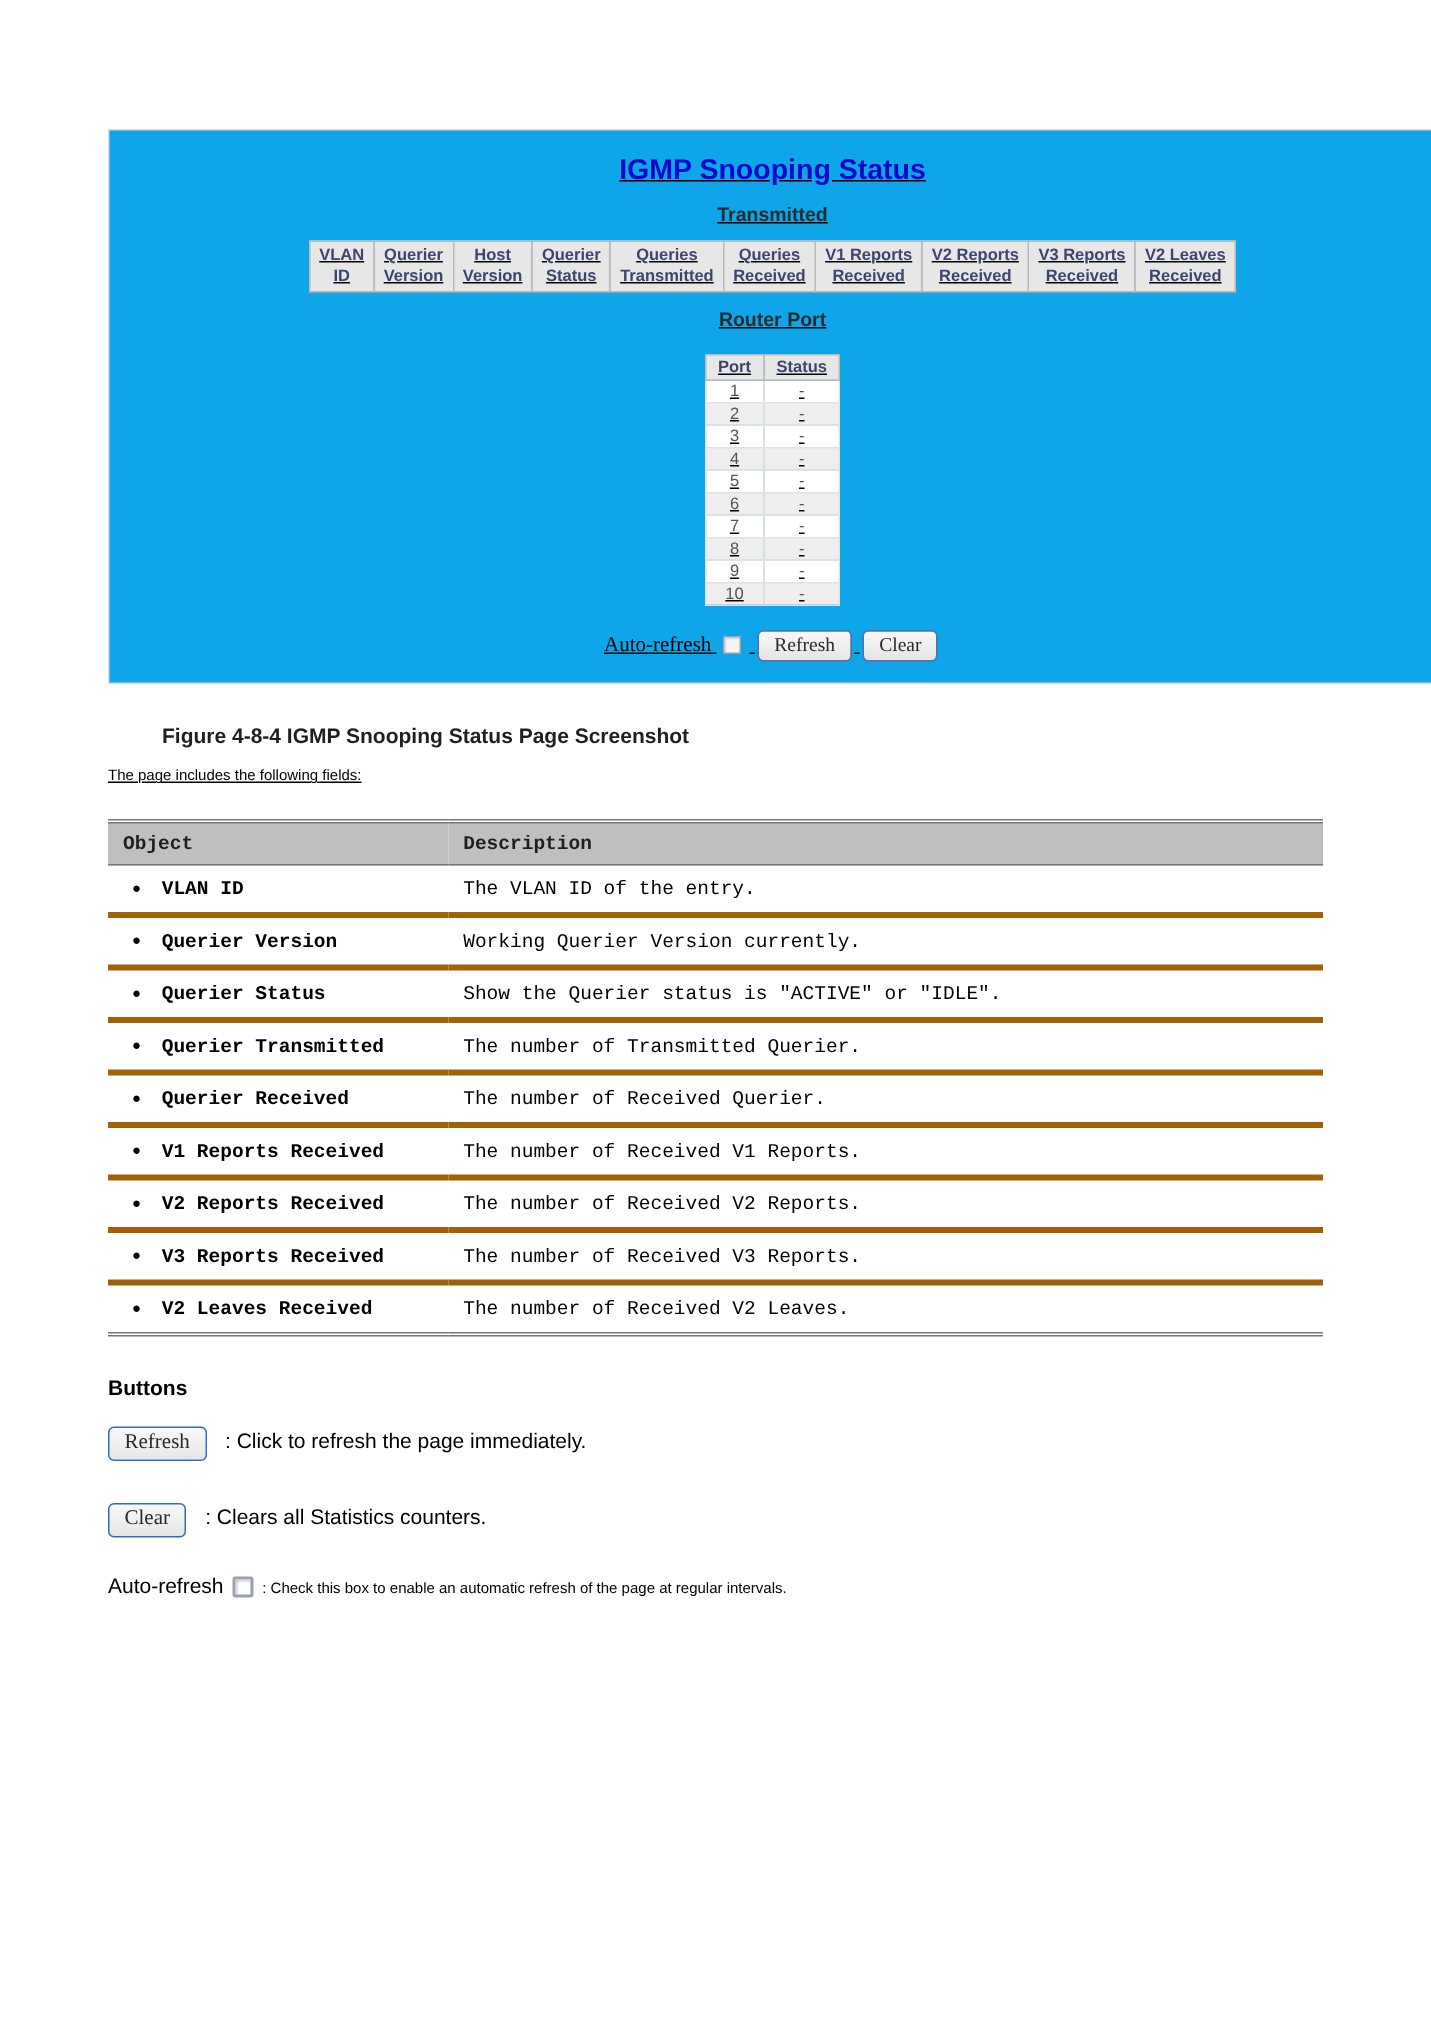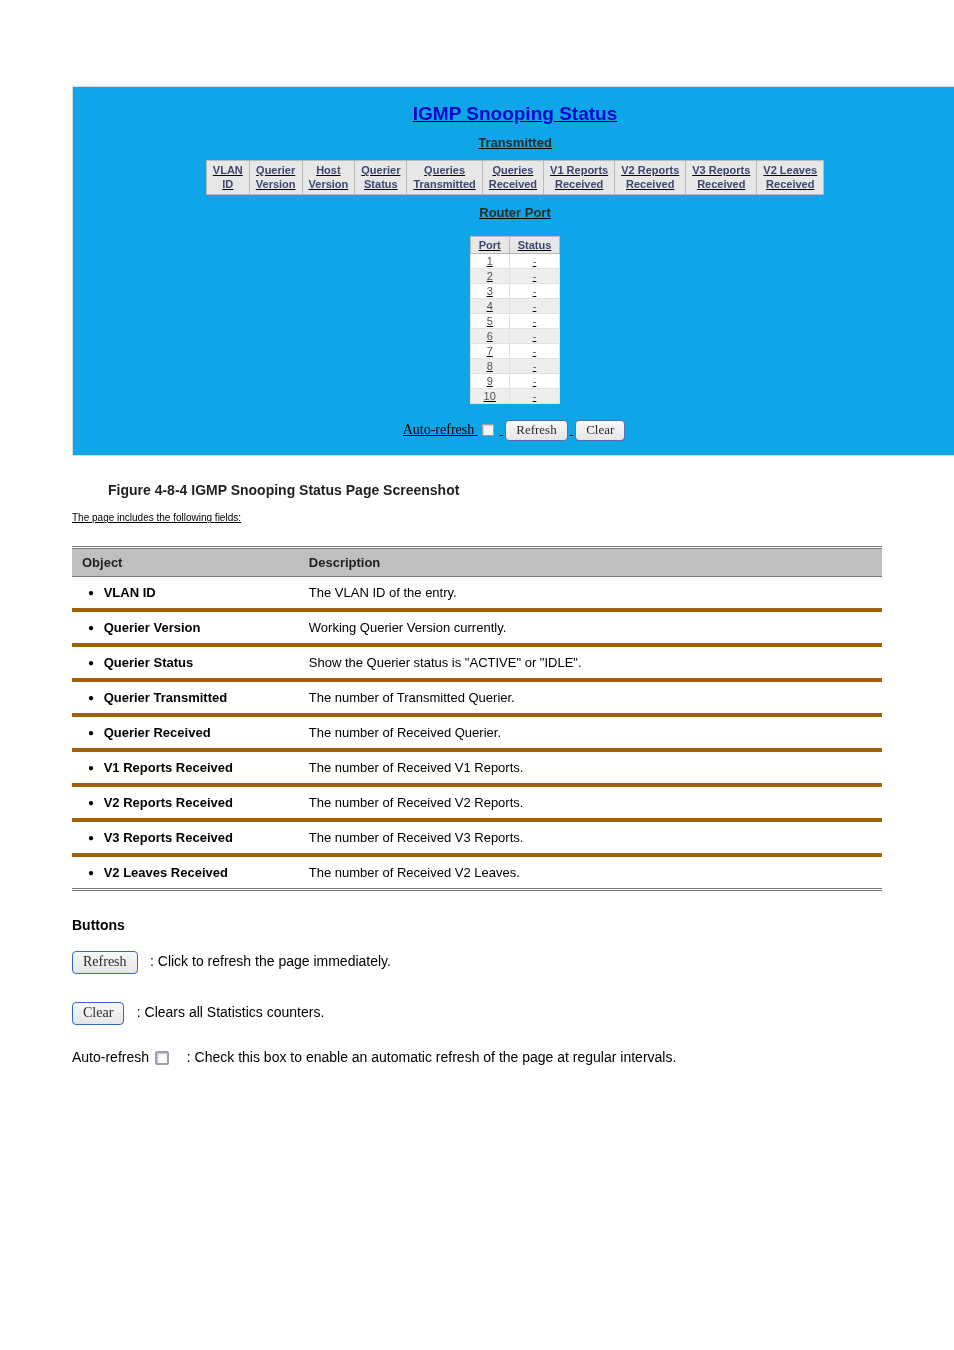--- a/index.html
+++ b/index.html
@@ -133,21 +133,21 @@
   .intro-line {
     font-size: 10px;
     margin: 14px 0 23px 0;
     font-family: Arial, sans-serif;
     text-decoration: underline;
   }
   .desc-table {
     width: 100%;
     border-collapse: collapse;
     margin-top: 20px;
-    font-family: Liberation Sans, sans-serif;
+    font-family: Liberation Mono, monospace;
     font-size: 13px;
   }
   .desc-table thead td {
     border-top: 3px double #777;
     border-bottom: 1px solid #777;
     background: #bfbfbf;
     padding: 6px 10px;
     font-weight: bold;
     color: #1f1f1f;
   }
@@ -171,22 +171,22 @@
     vertical-align: 1px;
   }
   .otext { font-weight: bold; }
   .actions-heading {
     font-weight: bold;
     font-size: 14px;
     margin: 26px 0 14px 0;
   }
   .action-text {
     display: inline;
-    font-size: 14px;
-    margin-left: 12px;
+    font-size: 10px;
+    margin-left: 0;
   }
   .action-text-first {
     display: inline;
     font-size: 14px;
     margin-left: 8px;
   }
   .action-row { margin: 6px 0 20px 0; }
   .auto-ref-line { margin: 8px 0 4px 0; font-size: 14px; }
   .inline-cb {
     display: inline-block;

